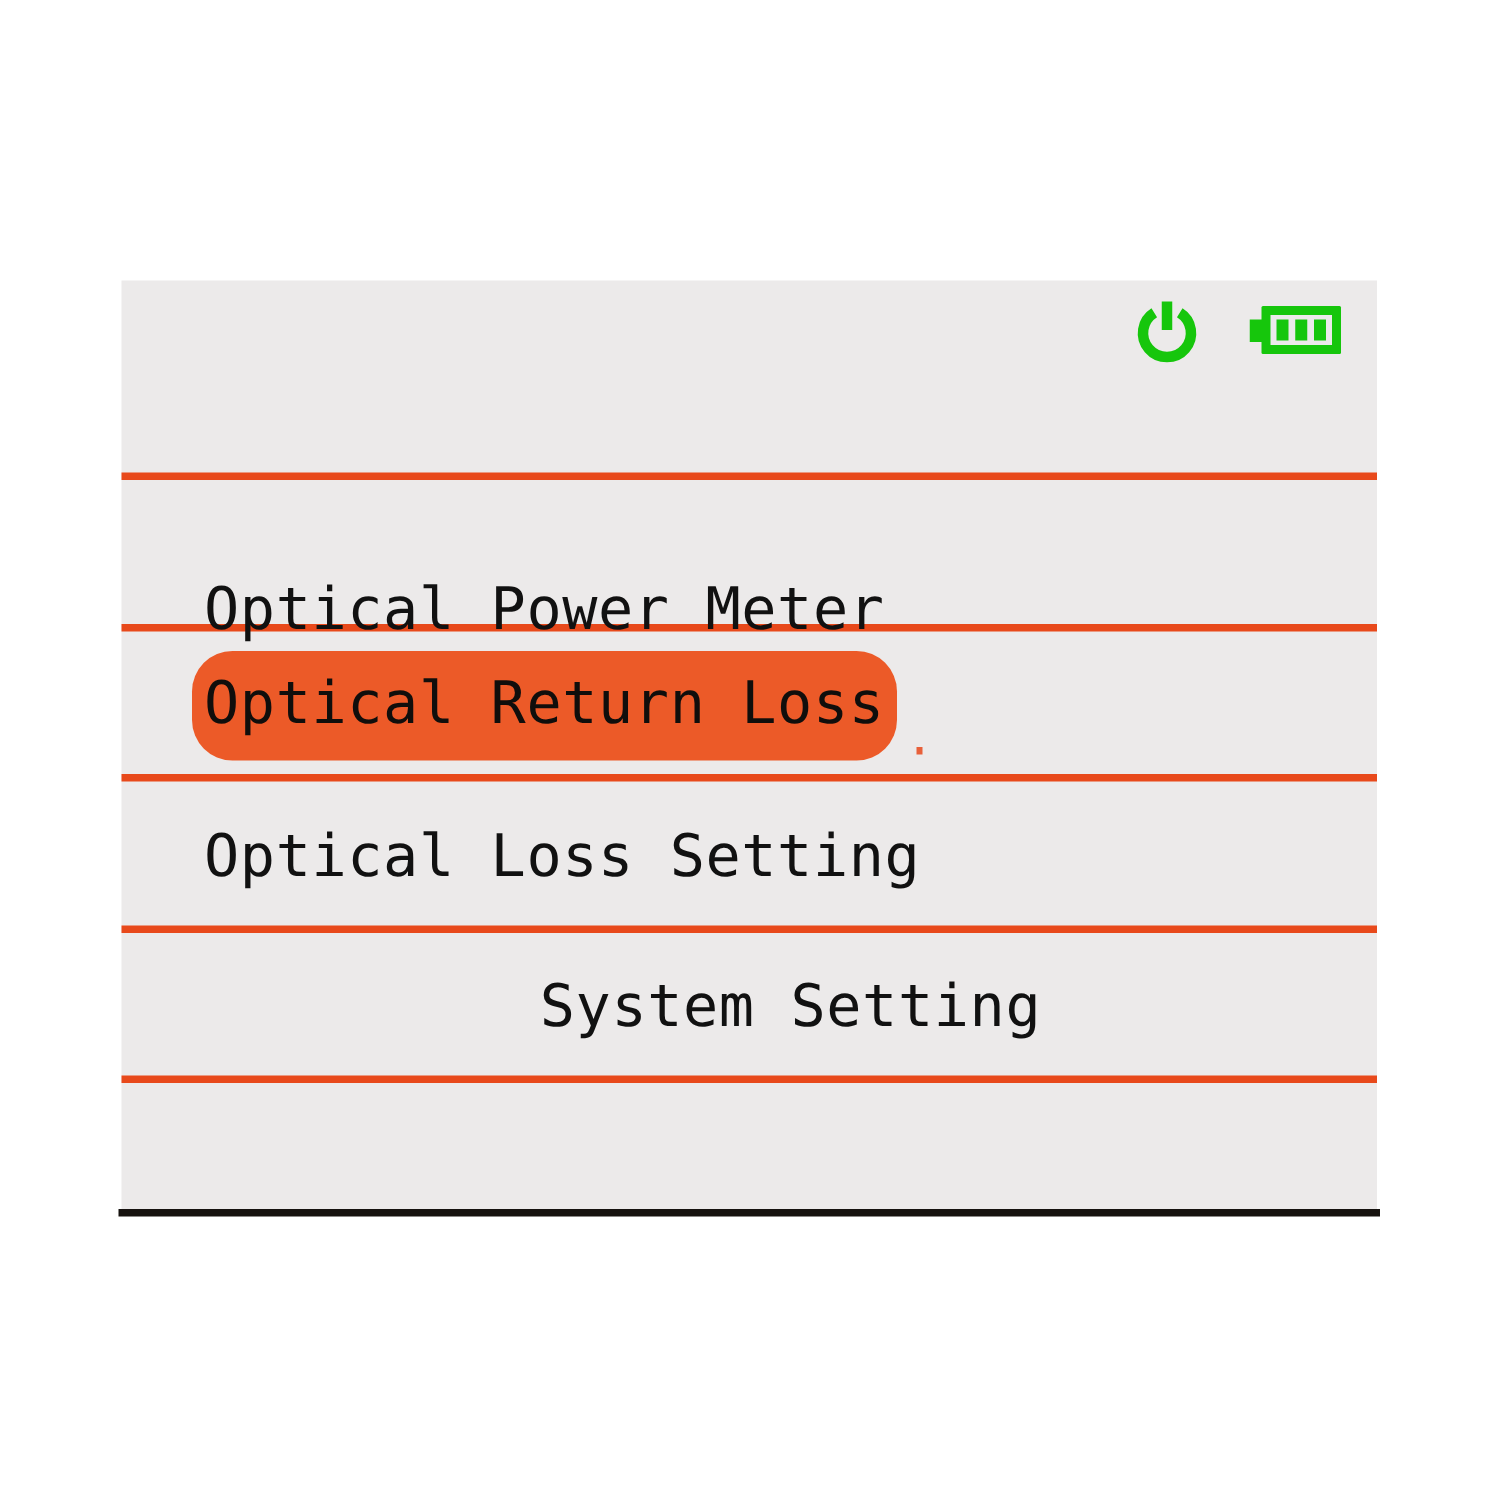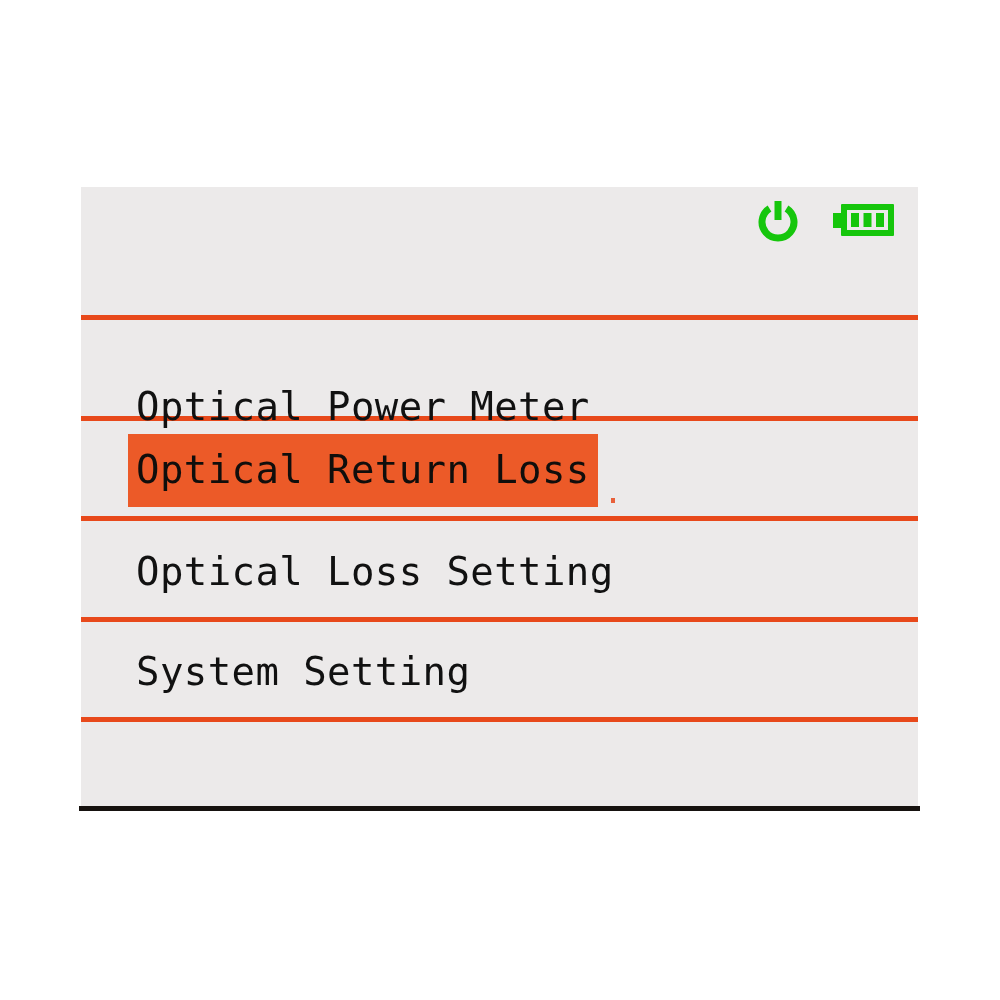--- a/index.html
+++ b/index.html
@@ -88,20 +88,21 @@
     letter-spacing: 0.4px;
     color: #111111;
     white-space: pre;
     padding: 0;
   }
   .menu-row.is-selected .menu-label {
     background: #EC5A28;
     color: #100E0C;
     padding: 16px 8px 18px 8px;
     margin-left: 47px;
+    border-radius: 27px;
   }
 
   
   .speck {
     position: absolute;
     left: 611px;
     top: 498px;
     width: 4px;
     height: 5px;
     background: #E8603A;
@@ -149,21 +150,21 @@
     </div>
 
     <div class="menu-row is-selected" style="top:233px;">
       <span class="menu-label">Optical Return Loss</span>
     </div>
 
     <div class="menu-row" style="top:334px;">
       <span class="menu-label">Optical Loss Setting</span>
     </div>
 
-    <div class="menu-row" style="top:434px;">
+    <div class="menu-row" style="top:434px;justify-content:center;">
       <span class="menu-label">System Setting</span>
     </div>
 
   </div>
 
   <div class="panel-bottom-rule"></div>
   <div class="speck"></div>
 
 </div>
 

